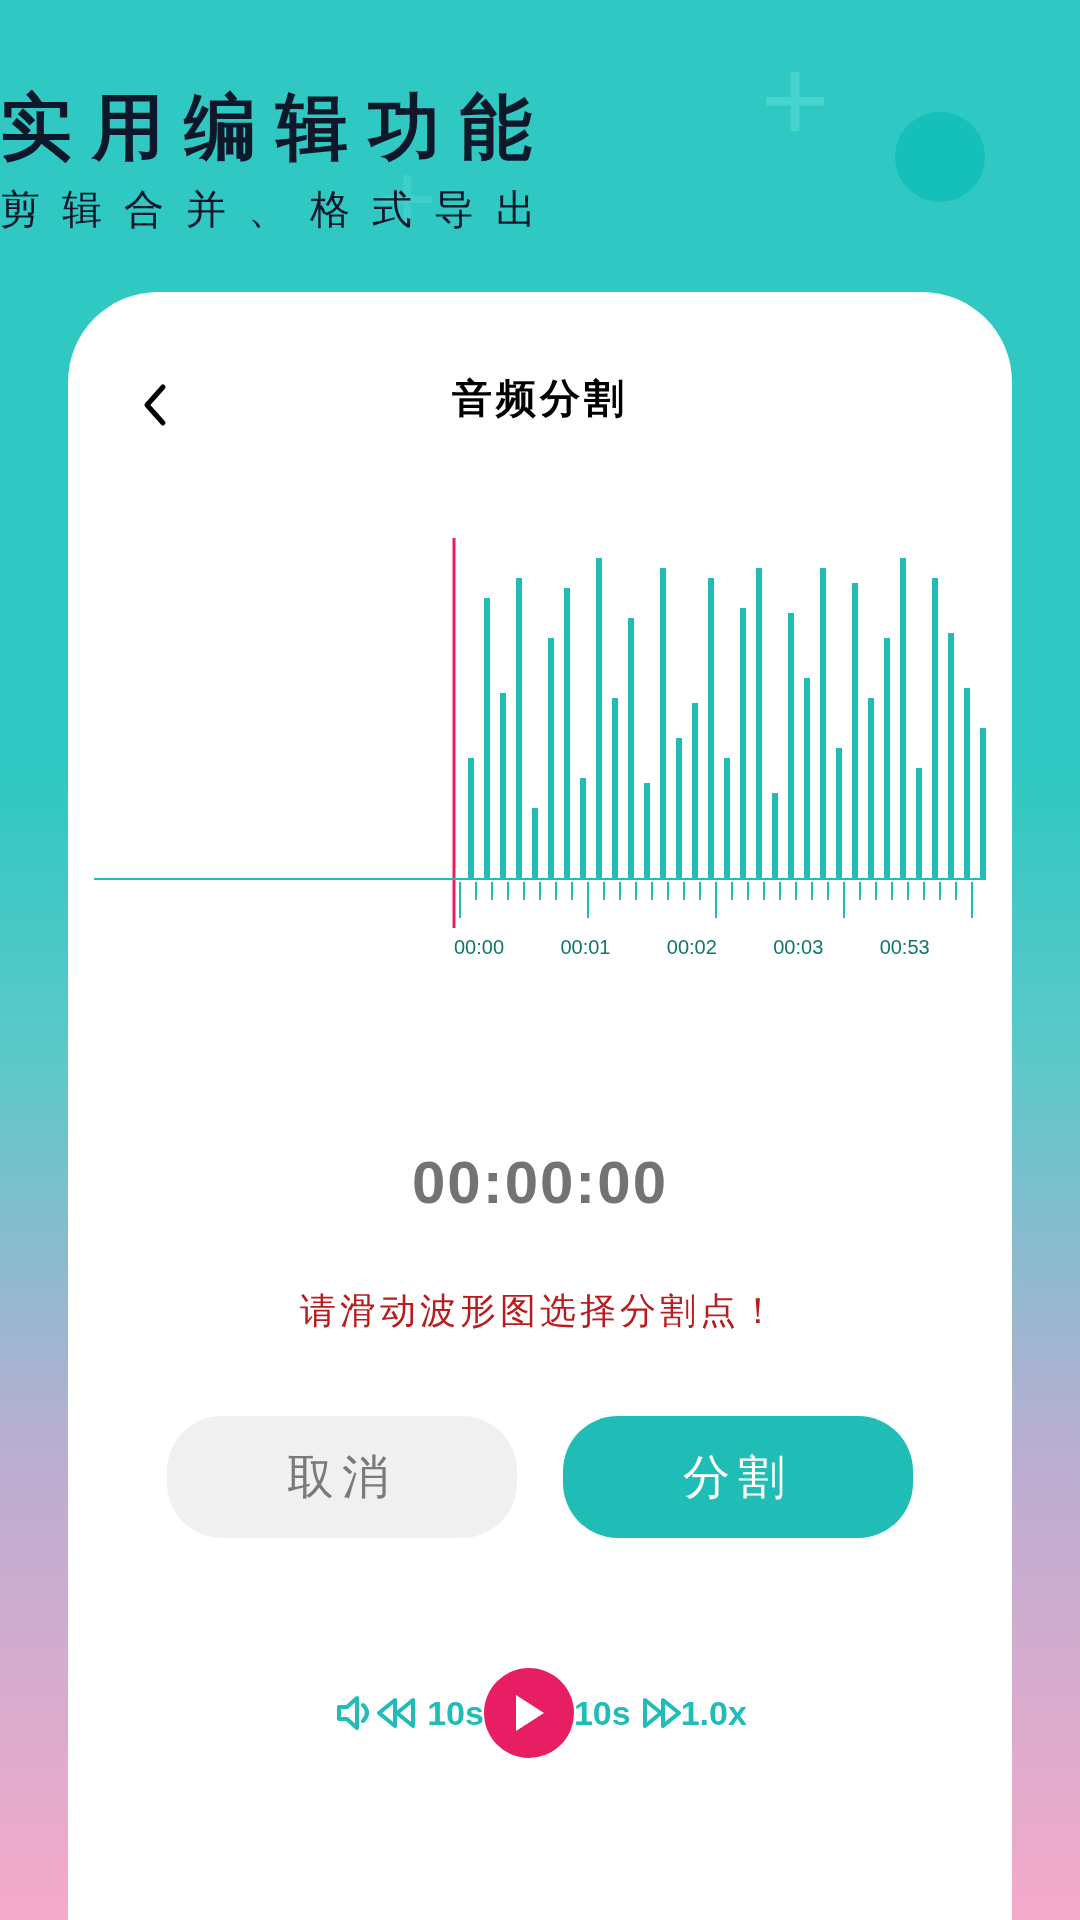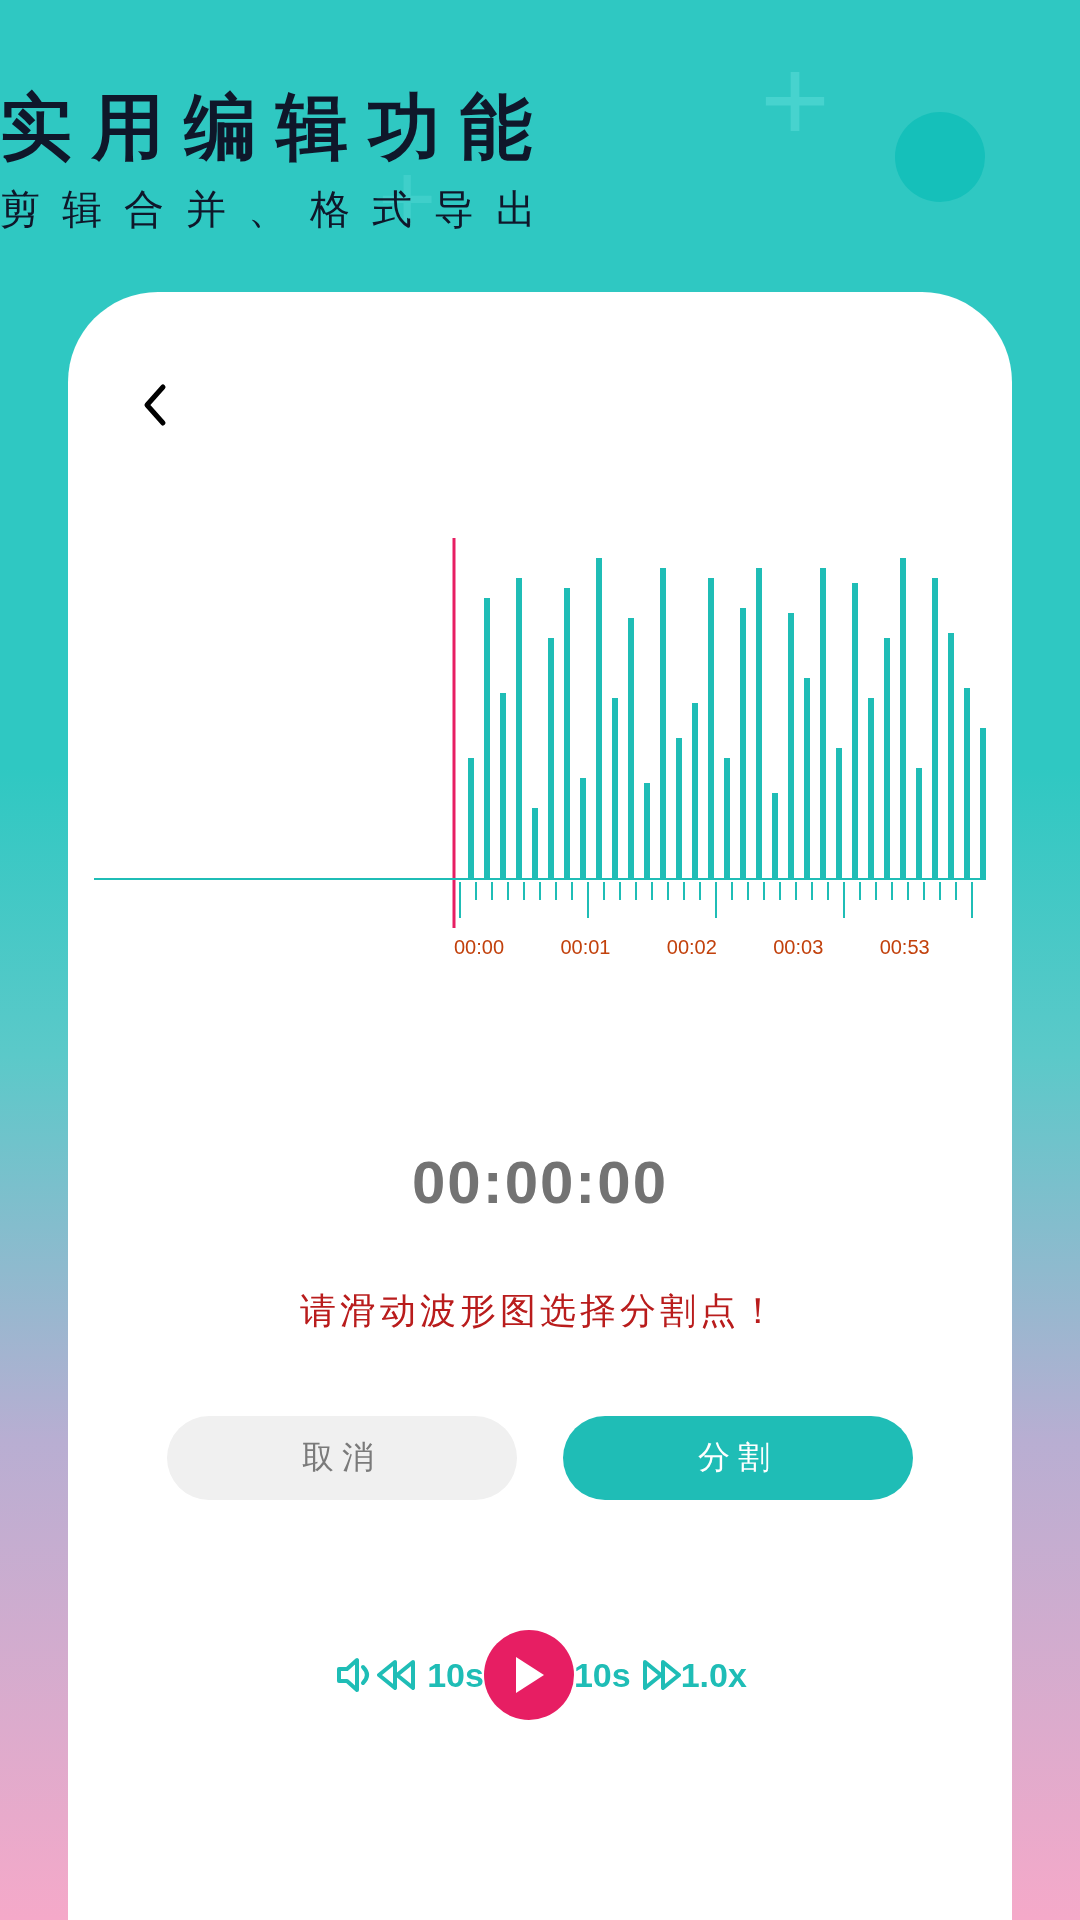--- a/index.html
+++ b/index.html
@@ -55,42 +55,42 @@
   .wave-area {
     margin-top: 40px;
     height: 560px;
     position: relative;
   }
   .wave-baseline { position:absolute; left:0; right:0; top: 400px; height:2px; background:#1fbdb6; }
   .wave-svg { position:absolute; left:0; right:0; top:0; height:560px; }
   .cursor-line { stroke:#e71e63; stroke-width:3; }
   .time-labels {
     position:absolute; left:0; right:0; top: 458px;
-    display:flex; font-size:20px; color:#c2410c;
+    display:flex; font-size:20px; color:#0f766e;
   }
   .time-labels span { width: 130px; text-align:left; }
   .time-labels .lead { flex: 0 0 auto; }
 
   .center-time {
     margin-top: 110px;
     text-align:center; font-size: 60px; font-weight: 800; color:#737373; letter-spacing:2px;
   }
   .hint {
     margin-top: 70px;
     text-align:center; font-size: 36px; color:#b91c1c; letter-spacing: 4px;
   }
 
   .btn-row {
     margin-top: 80px;
     display:flex; justify-content:center; gap: 46px;
   }
   .btn {
-    width: 350px; height: 84px; border-radius: 55px;
+    width: 350px; height: 122px; border-radius: 55px;
     display:flex; align-items:center; justify-content:center;
-    font-size: 32px; letter-spacing: 8px;
+    font-size: 47px; letter-spacing: 8px;
   }
   .btn-cancel { background:#f0f0f0; color:#7a7a7a; }
   .btn-primary { background:#1fbdb6; color:#fff; font-weight:400; }
 
   .transport {
     margin-top: 130px;
     display:flex; align-items:center; justify-content:center; 
     color:#1fbdb6; font-size: 34px; font-weight:600;
   }
   .t-item { display:flex; align-items:center; gap:10px; }
@@ -118,20 +118,21 @@
   </div>
 
   <div class="screen">
 
     <div class="nav">
       <div class="back">
         <svg width="28" height="44" viewBox="0 0 28 44">
           <polyline points="22,4 6,22 22,40" fill="none" stroke="#000" stroke-width="5" stroke-linecap="round" stroke-linejoin="round"></polyline>
         </svg>
       </div>
+      <div class="title">音频分割</div>
     </div>
 
     <div class="wave-area">
       <svg class="wave-svg" id="wave-svg" viewBox="0 0 900 560" preserveAspectRatio="none">
           <rect x="374" y="280" width="6" height="120" fill="#1fbdb6"></rect>
           <rect x="390" y="120" width="6" height="280" fill="#1fbdb6"></rect>
           <rect x="406" y="215" width="6" height="185" fill="#1fbdb6"></rect>
           <rect x="422" y="100" width="6" height="300" fill="#1fbdb6"></rect>
           <rect x="438" y="330" width="6" height="70" fill="#1fbdb6"></rect>
           <rect x="454" y="160" width="6" height="240" fill="#1fbdb6"></rect>

